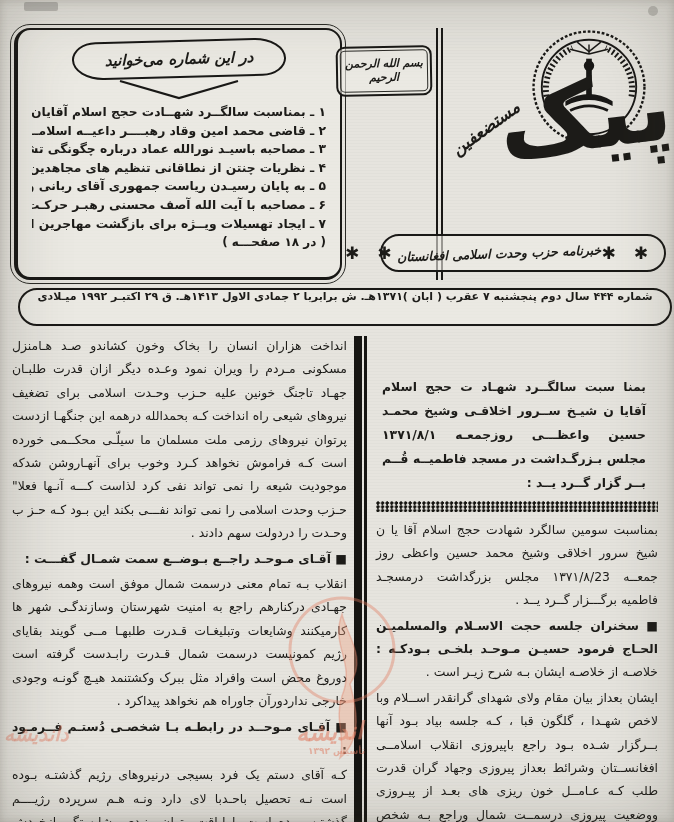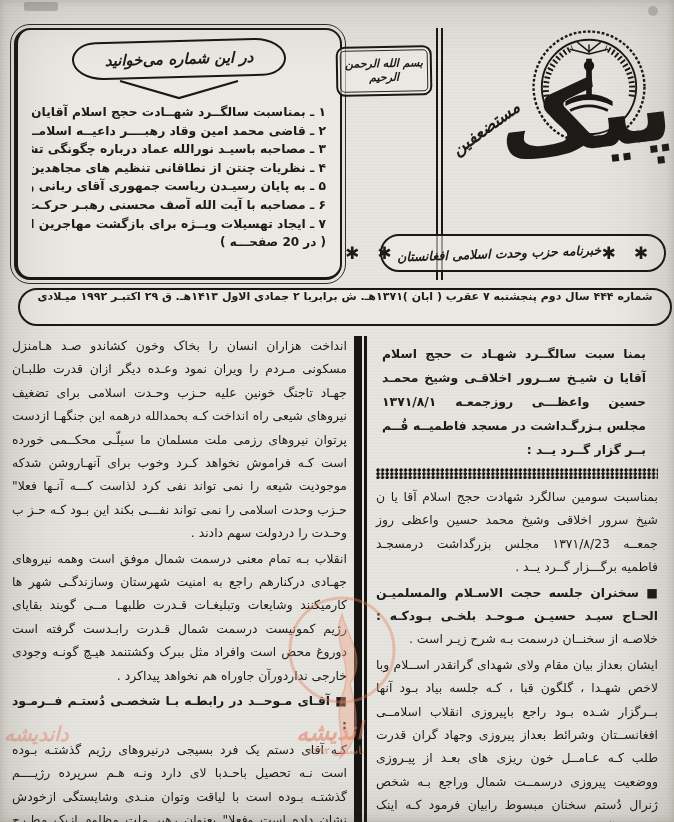--- a/index.html
+++ b/index.html
@@ -72,21 +72,21 @@
     font-weight:bold;font-size:11px;background:rgba(238,236,230,.6);white-space:nowrap;
   }
   
   .body-area{position:absolute;left:10px;top:334px;width:654px;height:488px;display:flex;flex-direction:row;direction:rtl;}
   .col-right{width:292px;box-sizing:border-box;padding:4px 6px 0 4px;}
   .col-divider{width:13px;margin:2px 5px 0 5px;
     background:linear-gradient(90deg,#161512 0 8px,rgba(0,0,0,0) 8px 10px,#161512 10px 12px);}
   .col-left{flex:1;box-sizing:border-box;padding:0 2px 12px 2px;}
   .para{margin:0 0 2px;font-size:12.4px;line-height:23.4px;text-align:justify;}
   .para .lead{font-weight:bold;}
-  .intro{font-weight:bold;padding:4px 12px 2px 6px;line-height:24px;}
+  .intro{font-weight:bold;padding:4px 12px 2px 6px;line-height:24px;margin-top:33px;}
   .dot-sep{height:11px;margin:4px 0 6px;
     background-image:radial-gradient(circle at 2px 2px,#14130f 1.5px,transparent 1.8px);
     background-size:4.6px 3.8px;}
   
   .stamp{position:absolute;pointer-events:none;z-index:40;}
   .stamp-text{
     position:absolute;color:rgba(224,122,96,.55);font-weight:bold;font-size:24px;
     font-style:italic;white-space:nowrap;
   }
   .stamp-year{position:absolute;color:rgba(224,122,96,.5);font-size:9px;white-space:nowrap;font-weight:bold;}
@@ -105,21 +105,21 @@
   </svg>
   <div class="toc-list">
     <div class="toc-item">۱ ـ بمناسبت سالگــرد شهــادت حجج اسلام آقایان ..........</div>
     <div class="toc-item">۲ ـ قاضی محمد امین وقاد رهبــــر داعیــه اسلامــی بــه ....</div>
     <div class="toc-item">۳ ـ مصاحبه باسیـد نورالله عماد درباره چگونگی تشکیل ...</div>
     <div class="toc-item">۴ ـ نظریات چنتن از نطاقانی تنظیم های مجاهدین در ....</div>
     <div class="toc-item">۵ ـ به پایان رسیـدن ریاست جمهوری آقای ربانی و ........</div>
     <div class="toc-item">۶ ـ مصاحبه با آیت الله آصف محسنی رهبـر حرکـت ........</div>
     <div class="toc-item">۷ ـ ایجاد تهسیلات ویــژه برای بازگشت مهاجرین افغانی .</div>
     <div class="toc-item toc-last">
-      <span class="pages-note">( در 20 صفحـــه )</span>
+      <span class="pages-note">( در ۱۸ صفحـــه )</span>
     </div>
   </div>
 </div>
 
 <div class="bismillah-box">
   <span>بسم الله الرحمن الرحیم</span>
 </div>
 
 <div class="top-divider"></div>
 
@@ -160,30 +160,33 @@
   <span>شماره ۴۴۴ سال دوم پنجشنبه ۷ عقرب ( ابان )۱۳۷۱هـ. ش برابربا ۲ جمادی الاول ۱۴۱۳هـ. ق ۲۹ اکتبـر ۱۹۹۲ میـلادی</span>
 </div>
 
 <div class="body-area">
 
   <div class="col-right">
     <p class="para intro">بمنا سبت سالگــرد شهـاد ت حجج اسلام آقایا ن شیـخ ســرور اخلاقـی وشیخ محمـد حسین واعظـــی روزجمعـه ۱۳۷۱/۸/۱ مجلس بـزرگـداشت در مسجد فاطمیــه قُــم بــر گزار گــرد یــد :</p>
     <div class="dot-sep"></div>
     <p class="para">بمناسبت سومین سالگرد شهادت حجج اسلام آقا یا ن شیخ سرور اخلاقی وشیخ محمد حسین واعظی روز جمعــه ۱۳۷۱/۸/23 مجلس بزرگداشت درمسجـد فاطمیه برگـــزار گــرد یــد .</p>
     <p class="para">
-      <b class="lead">■ سخنران جلسه حجت الاسـلام والمسلمیـن الحـاج سیـد حسیـن مـوحـد بلخـی بـودکـه :</b><span> خلاصـه از سخنــان درسمت بـه شرح زیـر است .</span>
+      <b class="lead">■ سخنران جلسه حجت الاسـلام والمسلمیـن الحـاج فرمود حسیـن مـوحـد بلخـی بـودکـه :</b><span> خلاصـه از خلاصـه ایشان بـه شرح زیـر است .</span>
     </p>
     <p class="para">ایشان بعداز بیان مقام ولای شهدای گرانقدر اســلام وبا لاخص شهـدا ، گلگون قبا ، کـه جلسه بیاد بـود آنها بــرگزار شـده بـود راجع باپیروزی انقلاب اسلامــی افغانســتان وشرائط بعداز پیروزی وجهاد گران قدرت طلب کـه عـامــل خون ریزی های بعـد از پیـروزی ووضعیت پیروزی درسمــت شمال وراجع بـه شخص ژنرال دُستم سخنان مبسوط رابیان فرمود کـه اینک چکیدهٔ ازآن را برای خوانندگان گرامی برشته تحریر مـی آوریـم .</p>
 
   </div>
 
   <div class="col-divider"></div>
 
   <div class="col-left">
     <p class="para">انداخت هزاران انسان را بخاک وخون کشاندو صـد هـامنزل مسکونی  مـردم را ویران نمود وعـده دیگر ازان قدرت طلبـان جهـاد تاجنگ خونین علیه حـزب وحـدت اسلامی  برای تضغیف نیروهای شیعی راه انداخت کـه بحمدالله درهمه این جنگهـا ازدست پرتوان نیروهای رزمی ملت مسلمان ما سیلّـی محکــمی خورده است کـه فراموش نخواهد کـرد وخوب برای آنهـاروشن شدکه موجودیت شیعه را نمی تواند نفی کرد لذاست کـــه آنـها فعلا" حـزب وحدت اسلامی را نمی تواند نفـــی بکند این بـود کـه حـز ب وحـدت را دردولت سهم دادند .</p>
+    <p class="para">
+      <b class="lead">■ آقـای مـوحـد راجــع بـوضــع سمت شمـال گفـــت :</b>
+    </p>
     <p class="para">انقلاب بـه تمام معنی درسمت شمال موفق است وهمه نیروهای جهـادی درکنارهم راجع به امنیت شهرستان   وسازندگـی شهر ها کارمیکنند وشایعات وتبلیغـات  قـدرت طلبهـا مــی گویند بقایای رژیم کمونیست درسمت شمال قـدرت رابـدست گرفته است دوروغ محض است وافراد مثل ببرک وکشتنمد هیـچ گونـه وجودی خارجی نداردورآن جاوراه هم نخواهد پیداکرد .</p>
     <p class="para">
       <b class="lead">■ آقـای مـوحــد در رابطـه  بـا شخصـی دُستـم  فــرمـود :</b>
     </p>
     <p class="para">کـه آقای دستم  یک فرد بسیجی درنیروهای رژیم گذشتـه بـوده است نـه تحصیل باحـدبا لای دارد ونـه هـم سرپرده رژیــــم گذشتـه  بـوده است با لیاقت وتوان منـدی وشایستگی ازخودش نشان داده است وفعلا" بعنوان رهبر ملت مظلوم ازبک مطـرح است وبا  همکاری نیـروهای جهـادی علیه رژیم کمونستــی وبقایائی آن مبارزه میکند .</p>
   </div>
 </div>
 
 <div class="stamp" style="left:280px;top:588px;width:130px;height:210px;">
   <svg width="130" height="210" viewBox="0 0 130 210">

